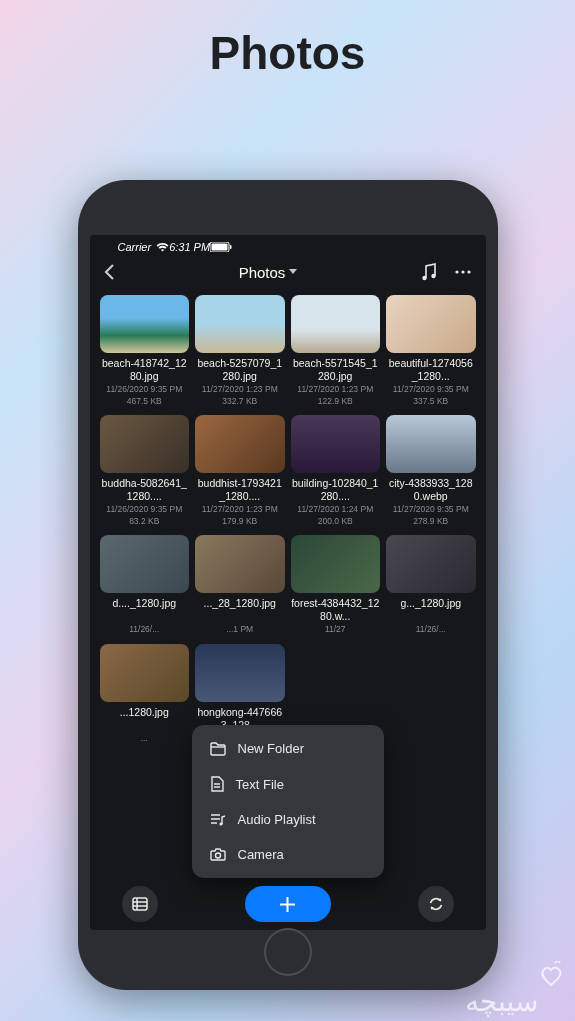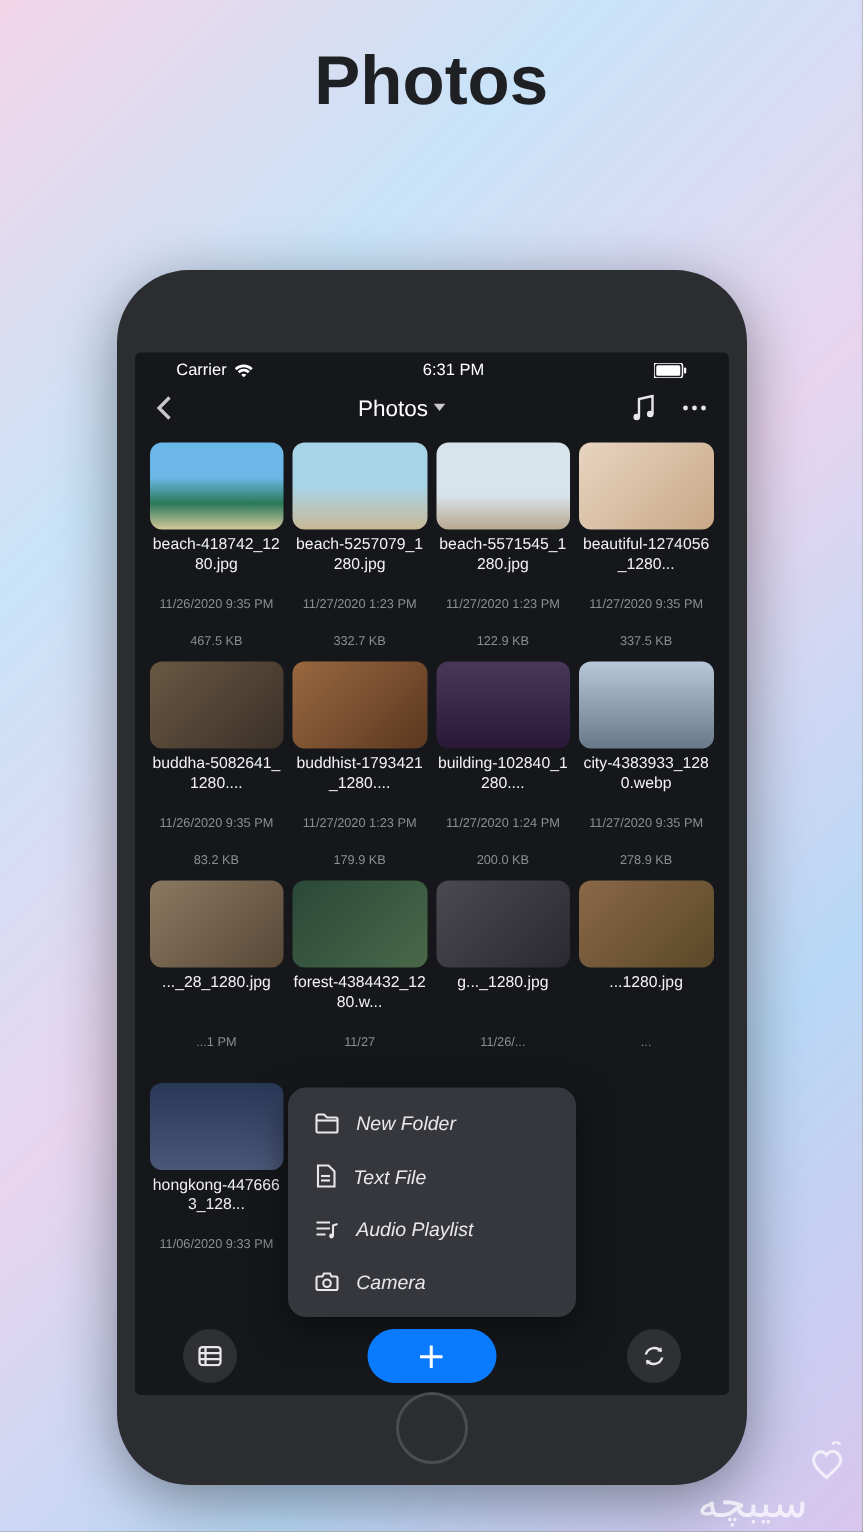--- a/index.html
+++ b/index.html
@@ -45,25 +45,25 @@
     width: 100%;
     height: 100%;
     background: #15171a;
     border-radius: 4px;
     overflow: hidden;
     position: relative;
     color: #fff;
   }
   .status-bar {
     display: flex;
-    justify-content: space-between;
     align-items: center;
     padding: 6px 28px 2px;
     font-size: 11px;
     font-weight: 500;
+    font-style: italic;
   }
   .status-left { display: flex; align-items: center; gap: 5px; }
   .status-right { display: flex; align-items: center; gap: 4px; }
   .nav-bar {
     display: flex;
     align-items: center;
     justify-content: space-between;
     padding: 8px 14px 10px;
     font-size: 15px;
   }
@@ -88,41 +88,40 @@
     color: #f2f2f2;
     margin-top: 4px;
     word-break: break-all;
     height: 26px;
     overflow: hidden;
   }
   .meta {
     font-size: 8.5px;
     color: #8a8d93;
     line-height: 1.3;
-    margin-top: 14px;
+    margin-top: 1px;
   }
   .popup {
     position: absolute;
     left: 50%;
     transform: translateX(-50%);
     bottom: 52px;
     width: 192px;
     background: #35373c;
     border-radius: 12px;
     padding: 6px 0;
     box-shadow: 0 8px 24px rgba(0,0,0,0.5);
   }
   .popup-item {
     display: flex;
     align-items: center;
     gap: 12px;
     padding: 10px 18px;
     font-size: 13px;
     color: #e8e8ea;
-    font-style: italic;
   }
   .bottom-bar {
     position: absolute;
     bottom: 8px;
     left: 0; right: 0;
     display: flex;
     justify-content: space-between;
     align-items: center;
     padding: 0 32px;
   }
@@ -256,20 +255,26 @@
     <div class="thumb" style="background:linear-gradient(180deg,#4a3858,#2a1838)"></div>
     <div class="fname">building-102840_1280....</div>
     <div class="meta">11/27/2020 1:24 PM</div>
     <div class="meta">200.0 KB</div>
         </div>
         <div class="item">
     <div class="thumb" style="background:linear-gradient(180deg,#b8c8d8,#687888)"></div>
     <div class="fname">city-4383933_1280.webp</div>
     <div class="meta">11/27/2020 9:35 PM</div>
     <div class="meta">278.9 KB</div>
+        </div>
+        <div class="item">
+    <div class="thumb" style="background:linear-gradient(135deg,#5a6870,#3a4850)"></div>
+    <div class="fname">d...._1280.jpg</div>
+    <div class="meta">11/26/...</div>
+    <div class="meta"></div>
         </div>
         <div class="item">
     <div class="thumb" style="background:linear-gradient(135deg,#8a7860,#5a4838)"></div>
     <div class="fname">..._28_1280.jpg</div>
     <div class="meta">...1 PM</div>
     <div class="meta"></div>
         </div>
         <div class="item">
     <div class="thumb" style="background:linear-gradient(135deg,#2a4838,#4a6848)"></div>
     <div class="fname">forest-4384432_1280.w...</div>

